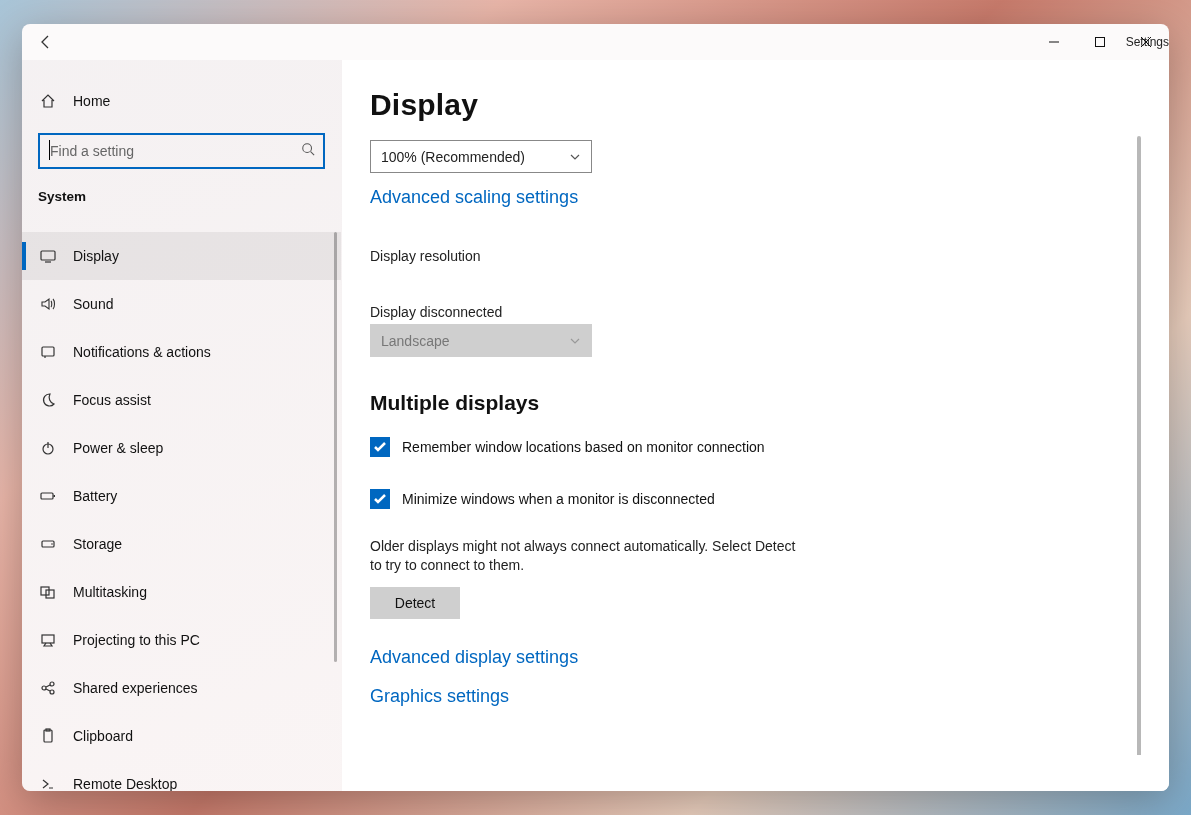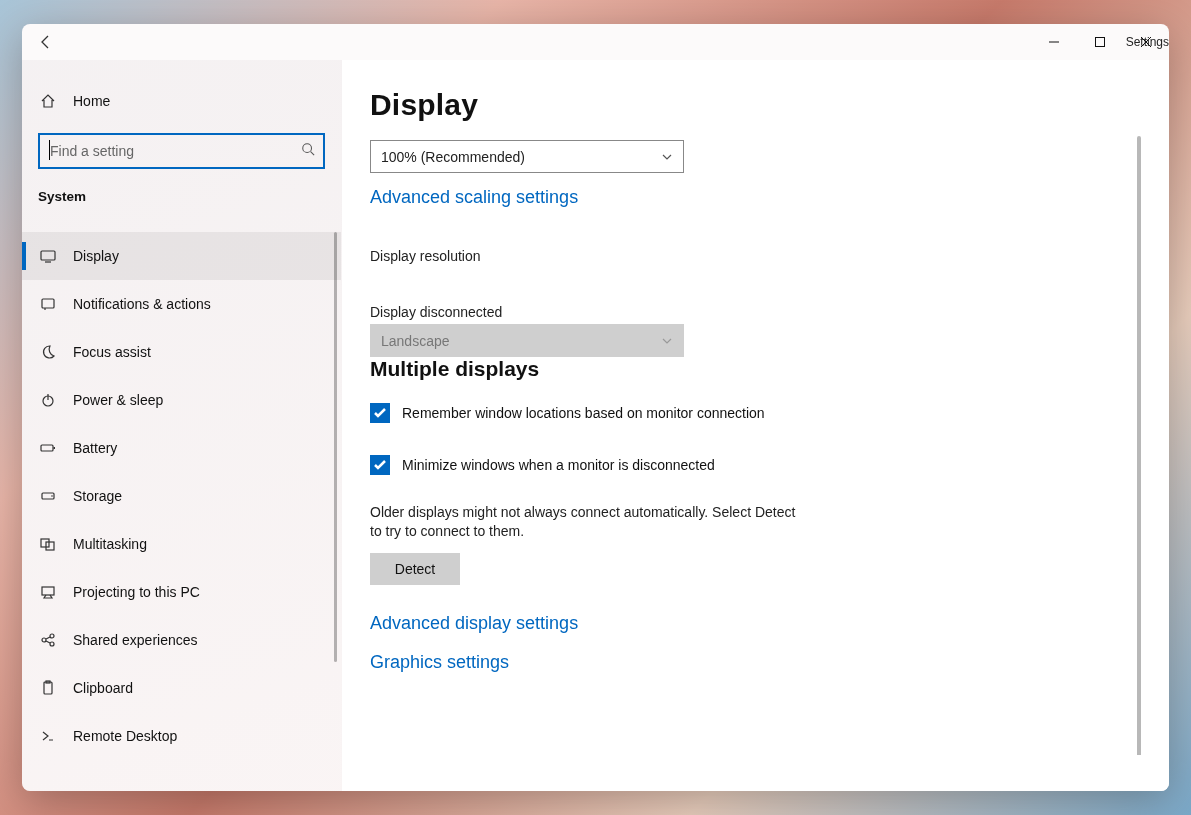--- a/index.html
+++ b/index.html
@@ -94,31 +94,31 @@
   .page-title { font-size: 30px; font-weight:600; color:#111; margin-bottom: 14px; letter-spacing:0.2px;}
   .content-scroll { position:relative; height: calc(100% - 56px); overflow:hidden; padding-right:24px; }
   .content-scroll::after {
     content:""; position:absolute; top:0; right:-3px; width:3px; height:100%;
   }
   .scrollbar-thumb {
     position:absolute; top:0; right:0; width:4px; height:632px;
     background: rgba(0,0,0,0.28); border-radius:2px;
   }
   .dropdown {
-    width:314px; height:33px;
+    width:222px; height:33px;
     border:1px solid #888; background:#fff;
     display:flex; align-items:center; justify-content:space-between;
     padding:0 10px; font-size:14px; color:#222;
     margin-top:4px;
   }
   .dropdown.disabled { background:#cfcfcf; color:#777; border-color:#cfcfcf; }
   .chev { width:12px; height:12px; }
   .link { color:#0067c0; font-size:18px; margin-top:14px; display:inline-block; }
   .field-label { font-size:14px; color:#222; margin-top:40px; }
-  .h2 { font-size:21px; font-weight:600; color:#111; }
+  .h2 { font-size:21px; font-weight:600; color:#111; margin-top:34px; }
   .check-row { display:flex; align-items:center; margin-top:22px; font-size:14px; color:#111; }
   .checkbox {
     width:20px; height:20px; background:#0067c0; margin-right:12px;
     display:flex; align-items:center; justify-content:center; flex-shrink:0;
   }
   .checkbox svg { width:14px; height:14px; stroke:#fff; stroke-width:2.5; fill:none; }
   .info-text { font-size:14px; color:#222; margin-top:28px; max-width:440px; line-height:1.35; }
   .btn {
     display:inline-flex; align-items:center; justify-content:center;
     min-width:90px; height:32px; padding:0 16px;
@@ -192,20 +192,28 @@
               <svg viewBox="0 0 16 16">
                 <rect x="1" y="3" width="14" height="9" rx="1" stroke="#333" stroke-width="1.2" fill="none"></rect>
                 <line x1="5" y1="14" x2="11" y2="14" stroke="#333" stroke-width="1.2"></line>
               </svg>
             </span>
           <span>Display</span>
         </div>
         <div class="nav-item">
           <span class="icon">
               <svg viewBox="0 0 16 16">
+                <path d="M2 6v4h3l4 3V3L5 6H2z M11 5c1 1 1 5 0 6 M13 3c2 2 2 8 0 10" stroke="#333" stroke-width="1.1" fill="none"></path>
+              </svg>
+            </span>
+          <span>Sound</span>
+        </div>
+        <div class="nav-item">
+          <span class="icon">
+              <svg viewBox="0 0 16 16">
                 <rect x="2" y="3" width="12" height="9" rx="1" stroke="#333" stroke-width="1.2" fill="none"></rect>
                 <path d="M5 12v2" stroke="#333" stroke-width="1.2"></path>
               </svg>
             </span>
           <span>Notifications &amp; actions</span>
         </div>
         <div class="nav-item">
           <span class="icon">
               <svg viewBox="0 0 16 16">
                 <path d="M10 2a6 6 0 1 0 4 10 7 7 0 0 1-4-10z" stroke="#333" stroke-width="1.2" fill="none"></path>

